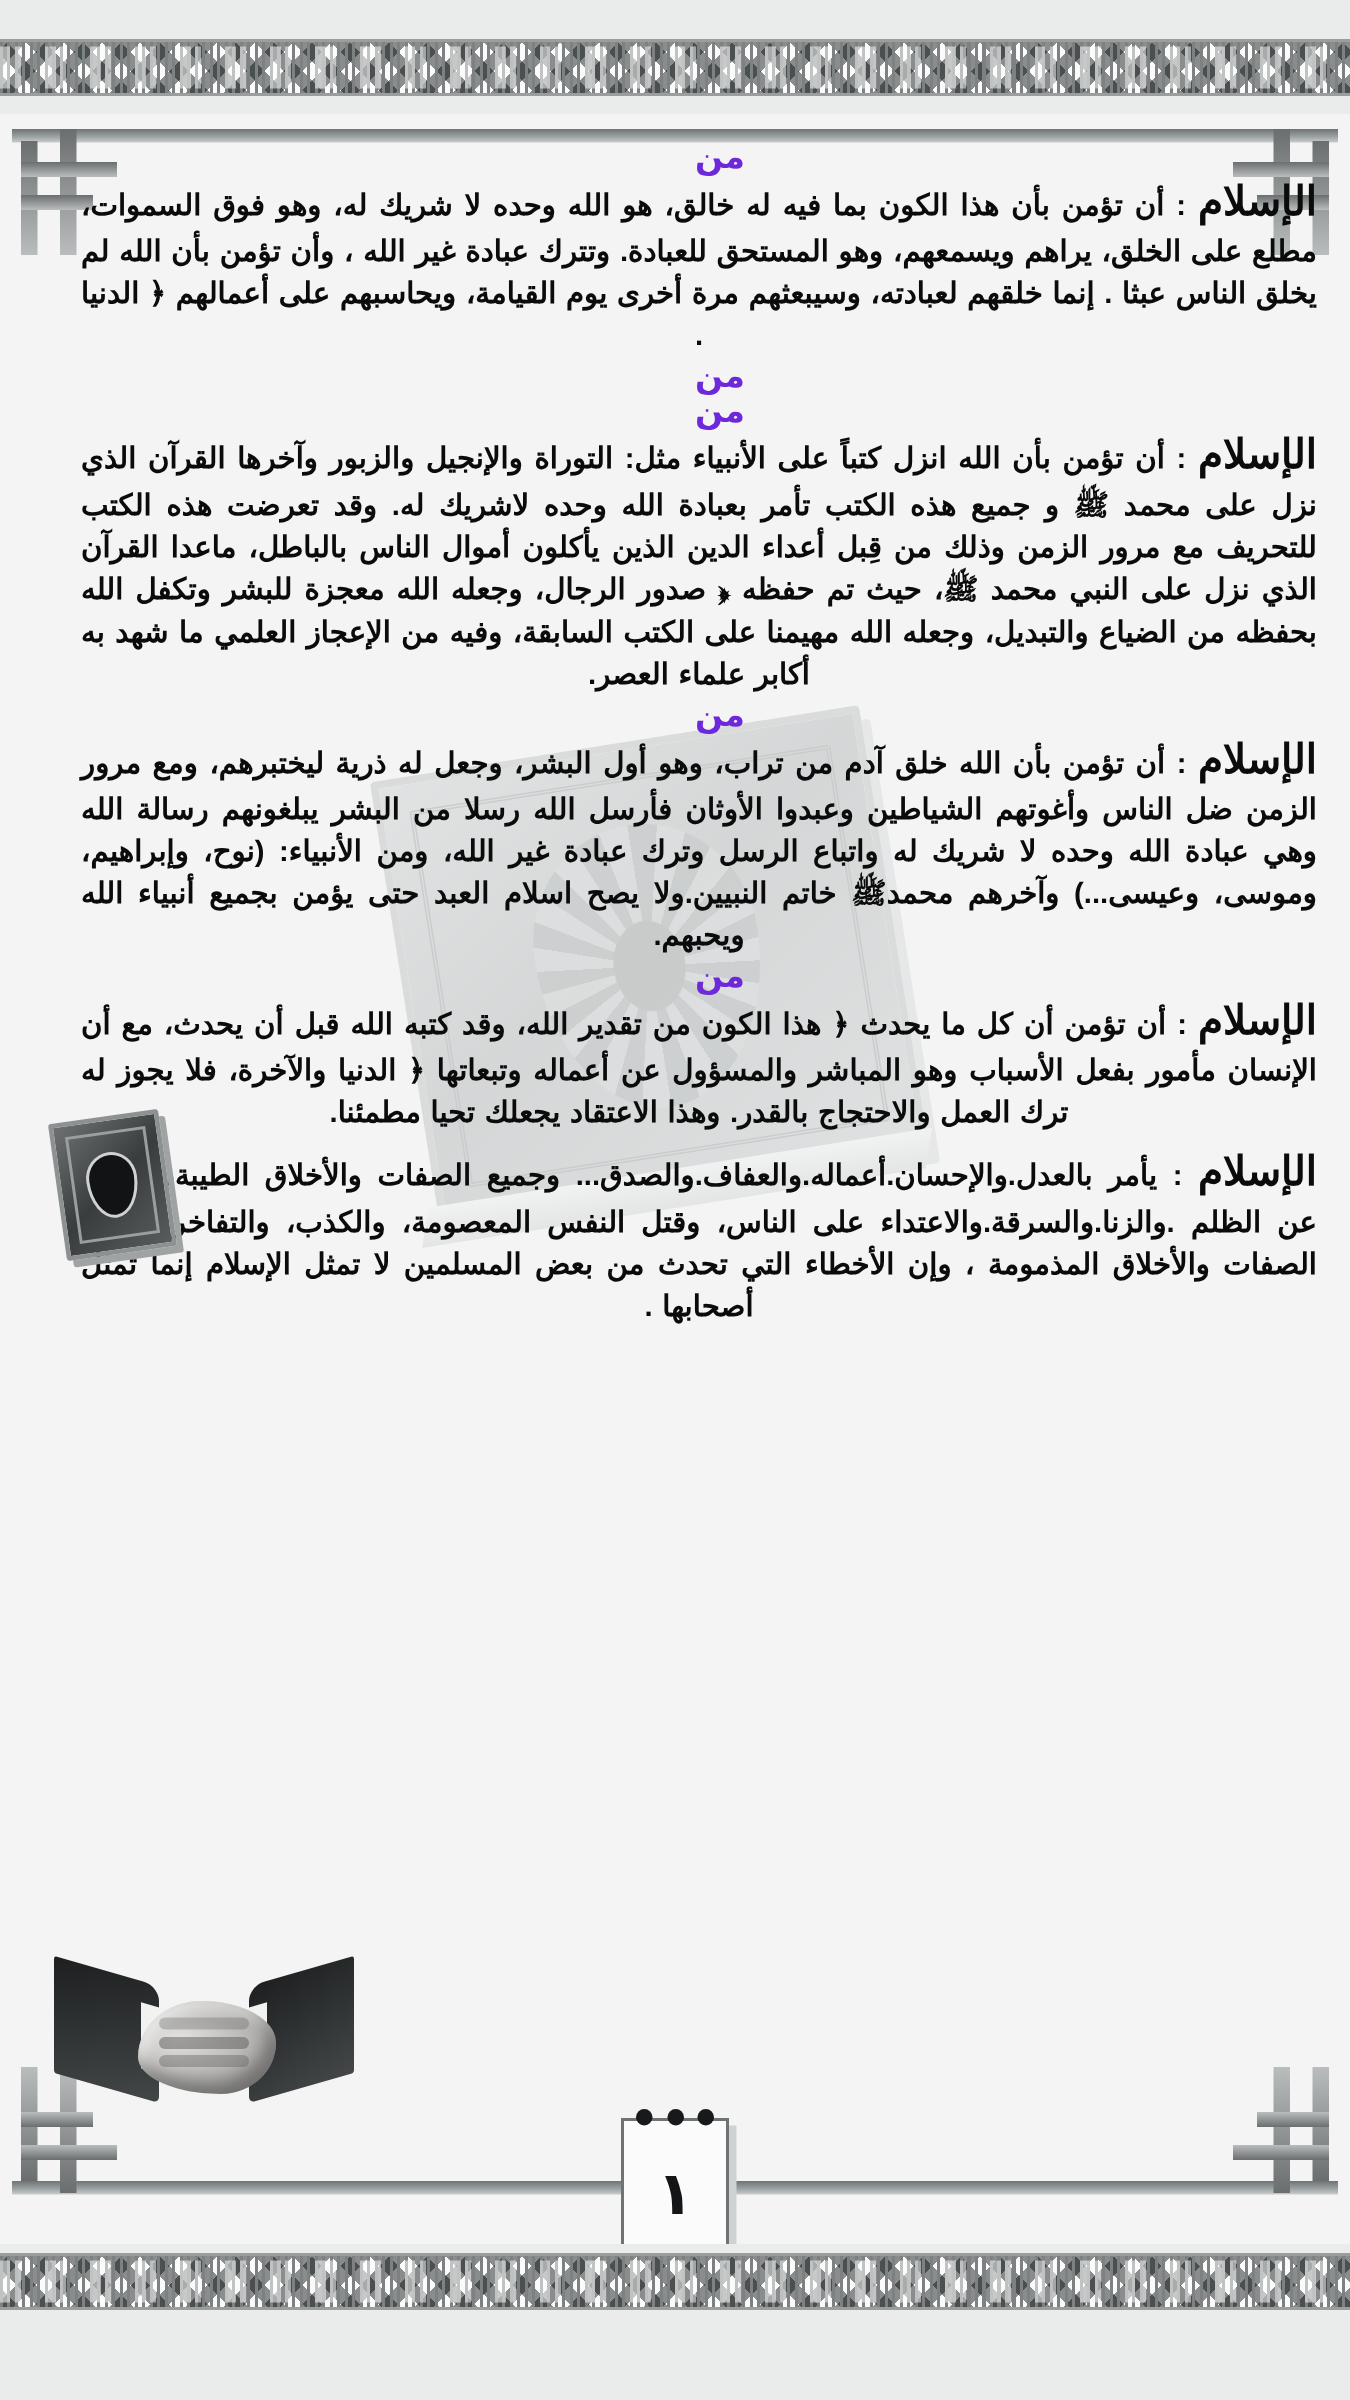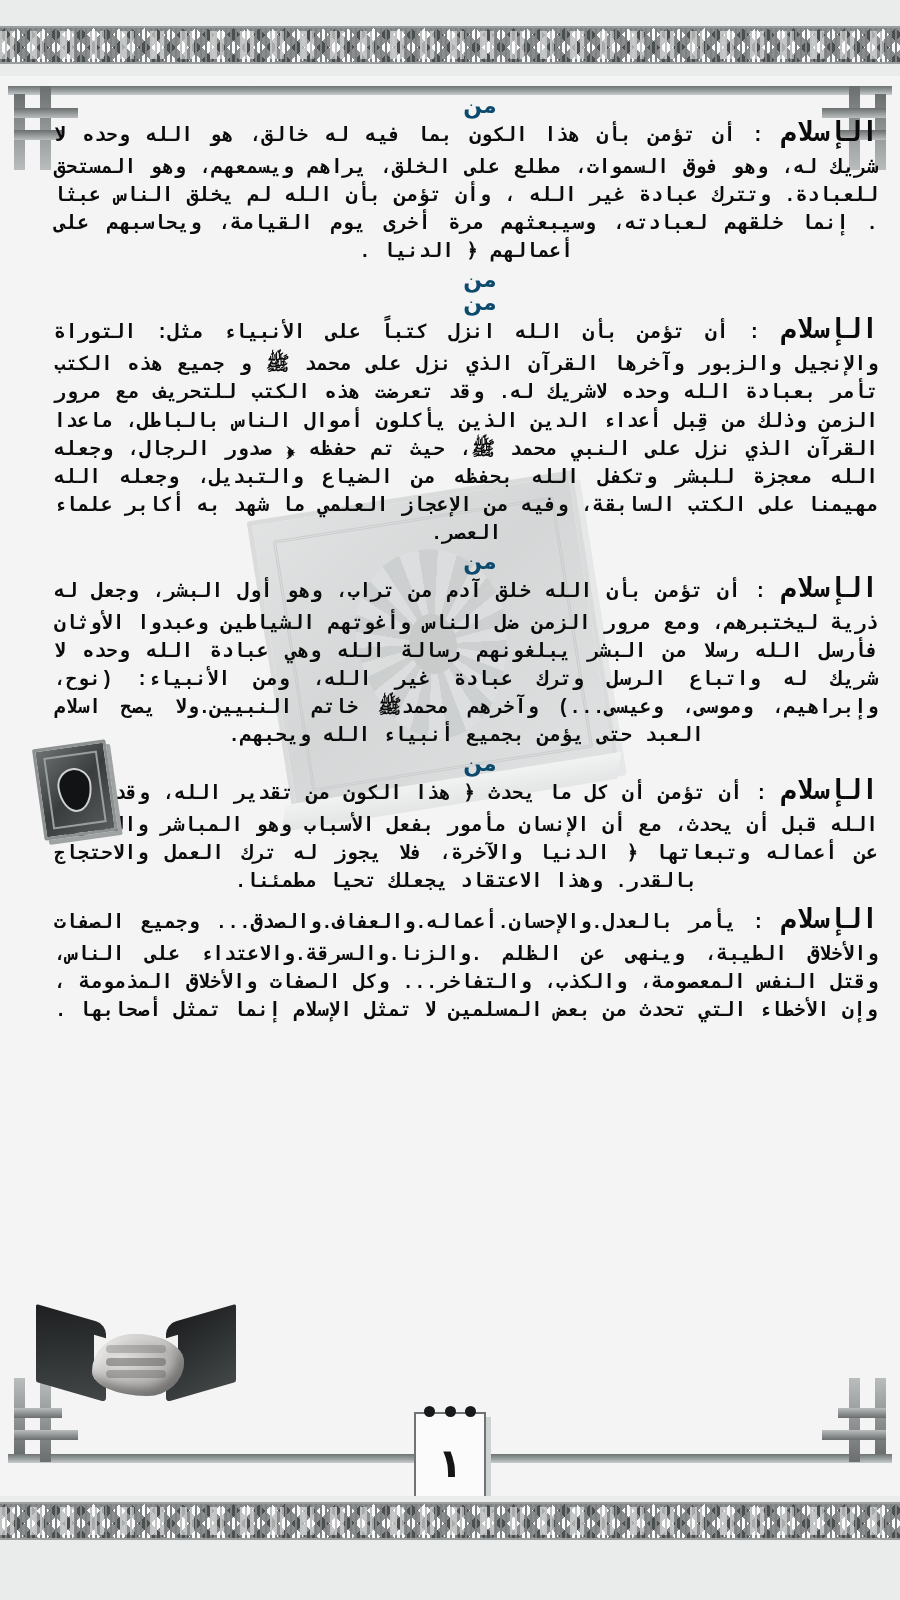--- a/index.html
+++ b/index.html
@@ -107,30 +107,30 @@
     text-align: justify;
     direction: rtl;
   }
 
   .block { margin-bottom: 2px; position: relative; }
 
   .min-label {
     font-family: "DejaVu Sans", sans-serif;
     font-weight: bold;
     font-size: 22px;
-    color: #0c4a6e;
+    color: #6d28d9;
     text-align: center;
     line-height: 1.05;
     letter-spacing: 1px;
     margin-bottom: -2px;
     padding-left: 60px;
   }
 
   .para {
-    font-family: Liberation Mono, monospace;
+    font-family: Liberation Sans, sans-serif;
     font-size: 19.5px;
     font-weight: bold;
     color: #0b0b0b;
     line-height: 1.44;
     text-align: justify;
     text-align-last: center;
     word-spacing: 1px;
     margin-left: 32px;
   }
 

